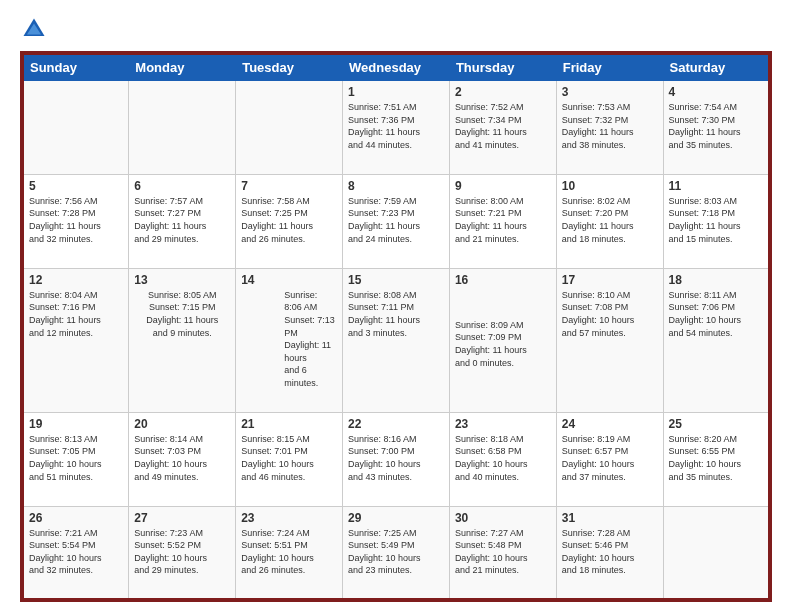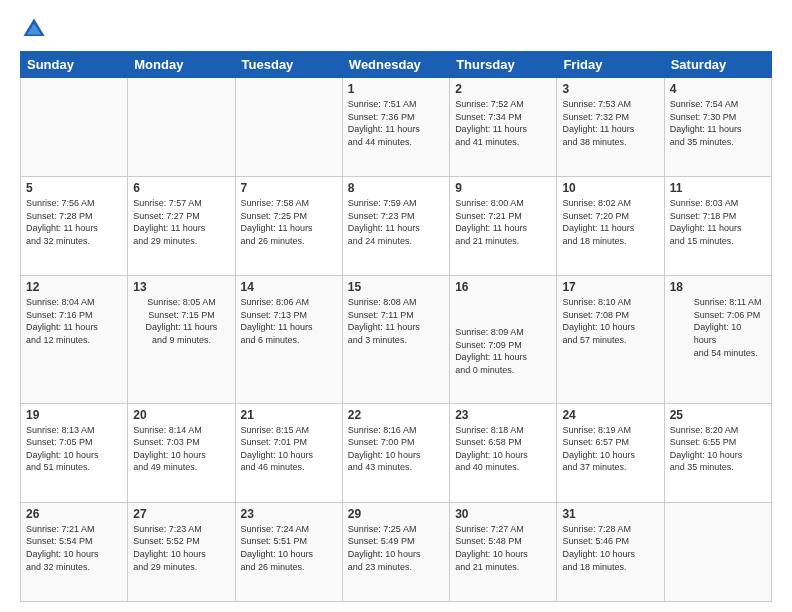--- a/index.html
+++ b/index.html
@@ -47,21 +47,21 @@
       font-weight: normal;
       color: #333;
       line-height: 1.1;
     }
     .subtitle {
       font-size: 14px;
       color: #555;
     }
     .calendar {
       flex: 1;
-      border: 1px solid #7f1d1d;
+      border: 4px solid #7f1d1d;
       border-collapse: collapse;
       width: 100%;
       table-layout: fixed;
     }
     .calendar th {
       background-color: #1a5fb4;
       color: white;
       text-align: left;
       padding: 5px 6px;
       font-size: 13px;
@@ -231,21 +231,21 @@
           </td>
           <td>
             <span class="day-number">13</span>
             <div class="day-info" style="white-space: pre-line; text-align: center;">Sunrise: 8:05 AM
 Sunset: 7:15 PM
 Daylight: 11 hours
 and 9 minutes.</div>
           </td>
           <td>
             <span class="day-number">14</span>
-            <div class="day-info" style="white-space: pre-line;">Sunrise: 8:06 AM
+            <div class="day-info" style="white-space: pre-line; margin-left: 43px;">Sunrise: 8:06 AM
 Sunset: 7:13 PM
 Daylight: 11 hours
 and 6 minutes.</div>
           </td>
           <td>
             <span class="day-number">15</span>
             <div class="day-info" style="white-space: pre-line;">Sunrise: 8:08 AM
 Sunset: 7:11 PM
 Daylight: 11 hours
 and 3 minutes.</div>
@@ -259,21 +259,21 @@
           </td>
           <td>
             <span class="day-number">17</span>
             <div class="day-info" style="white-space: pre-line;">Sunrise: 8:10 AM
 Sunset: 7:08 PM
 Daylight: 10 hours
 and 57 minutes.</div>
           </td>
           <td>
             <span class="day-number">18</span>
-            <div class="day-info" style="white-space: pre-line; margin-left: 24px;">Sunrise: 8:11 AM
+            <div class="day-info" style="white-space: pre-line;">Sunrise: 8:11 AM
 Sunset: 7:06 PM
 Daylight: 10 hours
 and 54 minutes.</div>
           </td>
         </tr>
         <tr>
           <td>
             <span class="day-number">19</span>
             <div class="day-info" style="white-space: pre-line;">Sunrise: 8:13 AM
 Sunset: 7:05 PM

